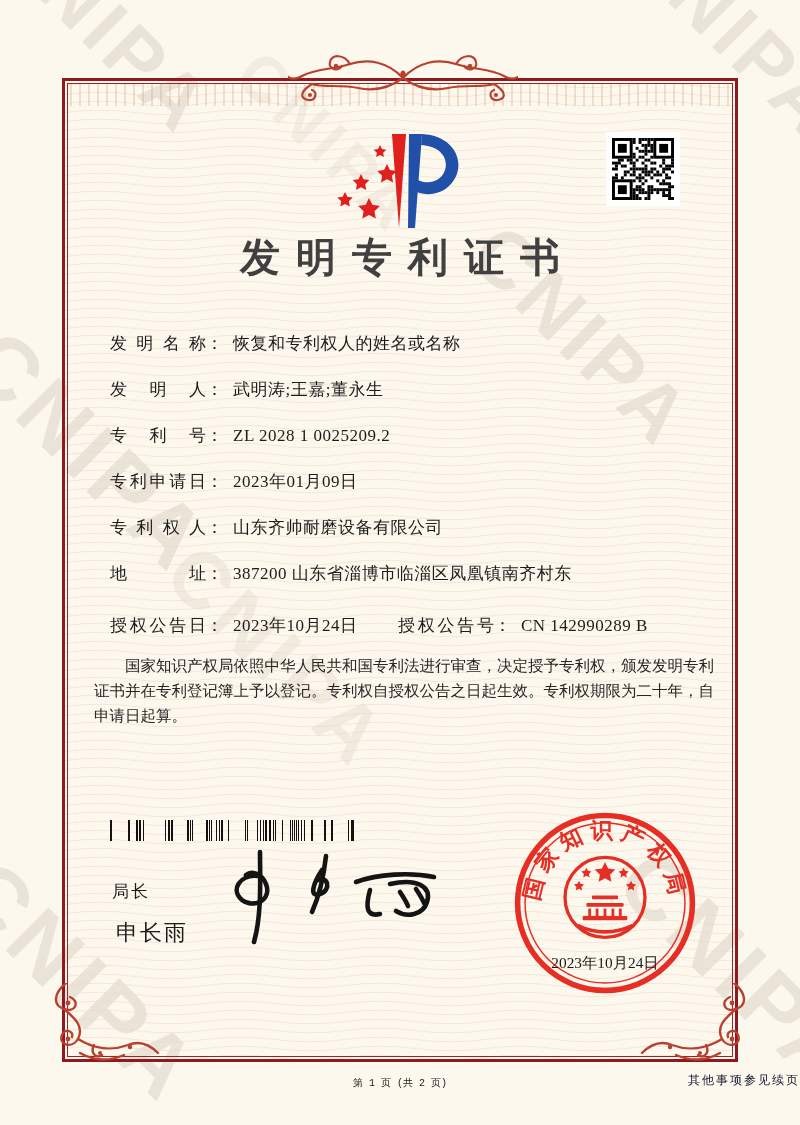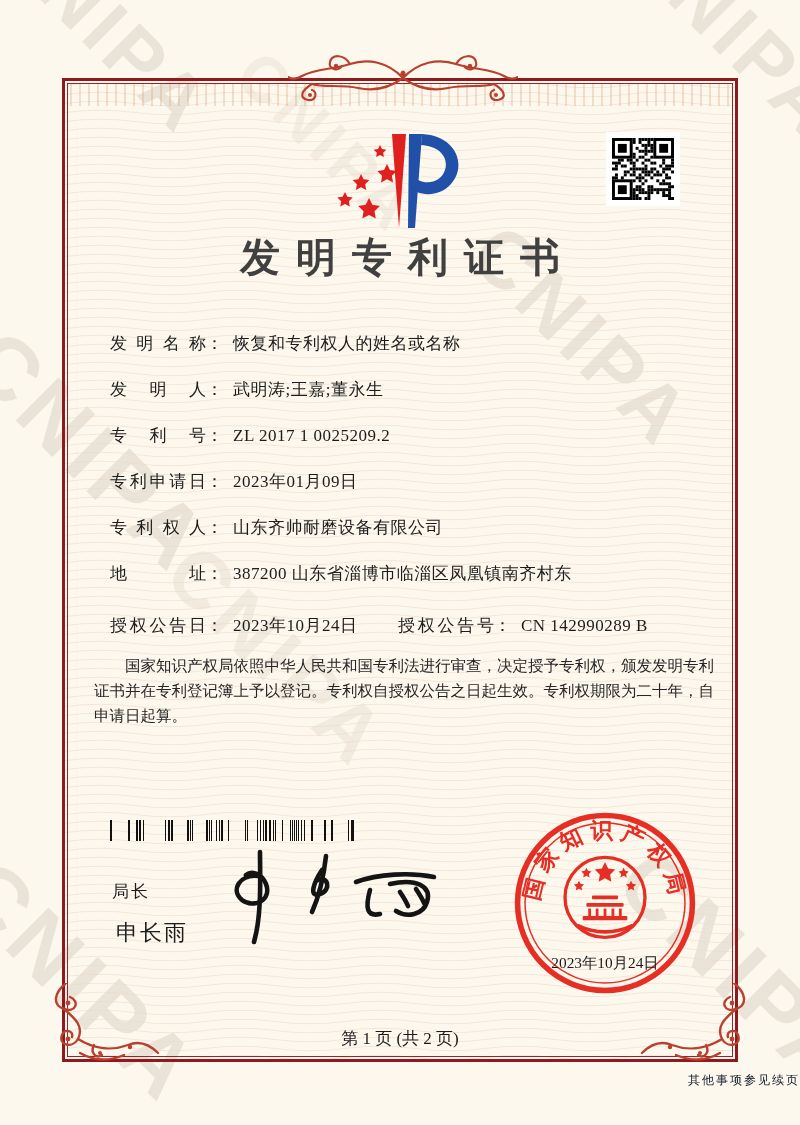--- a/index.html
+++ b/index.html
@@ -33,21 +33,21 @@
         color:#262626;text-align:justify;font-family:Liberation Mono, monospace;}
   
   .barcode{position:absolute;left:110px;top:820px;}
   
   .sig-title{position:absolute;left:112px;top:880px;font-size:17px;letter-spacing:2px;font-family:Liberation Mono, monospace;}
   .sig-name{position:absolute;left:116px;top:918px;font-size:22px;letter-spacing:2px;text-align:center;}
   .signature{position:absolute;left:218px;top:848px;}
   
   .seal{position:absolute;left:512px;top:810px;opacity:.96;}
   
-  .page-num{position:absolute;left:0;top:1027px;width:100%;text-align:center;font-size:17px;}
+  .page-num{position:absolute;left:0;top:1076px;width:100%;text-align:center;font-size:10px;font-family:Liberation Mono, monospace;}
   .bottom-note{position:absolute;left:0;top:1072px;width:100%;text-align:right;font-size:12px;
                color:#0f172a;letter-spacing:2px;}
 </style>
 </head>
 <body>
 
 <div id="page">
 
   <div class="wm" style="left:-30px;top:-20px;font-size:78px;">CNIPA</div>
   <div class="wm" style="left:600px;top:-15px;font-size:78px;">CNIPA</div>
@@ -315,21 +315,21 @@
         <span>发</span>
         <span>明</span>
         <span>人</span>
       </span><span class="colon">：</span><span class="val">武明涛;王嘉;董永生</span>
   </div>
   <div class="field-row" style="top:424px;">
     <span class="lbl justify-label">
         <span>专</span>
         <span>利</span>
         <span>号</span>
-      </span><span class="colon">：</span><span class="val">ZL 2017 1 0025209.2</span>
+      </span><span class="colon">：</span><span class="val">ZL 2028 1 0025209.2</span>
   </div>
   <div class="field-row" style="top:470px;">
     <span class="lbl justify-label">
         <span>专</span>
         <span>利</span>
         <span>申</span>
         <span>请</span>
         <span>日</span>
       </span><span class="colon">：</span><span class="val">2023年01月09日</span>
   </div>

